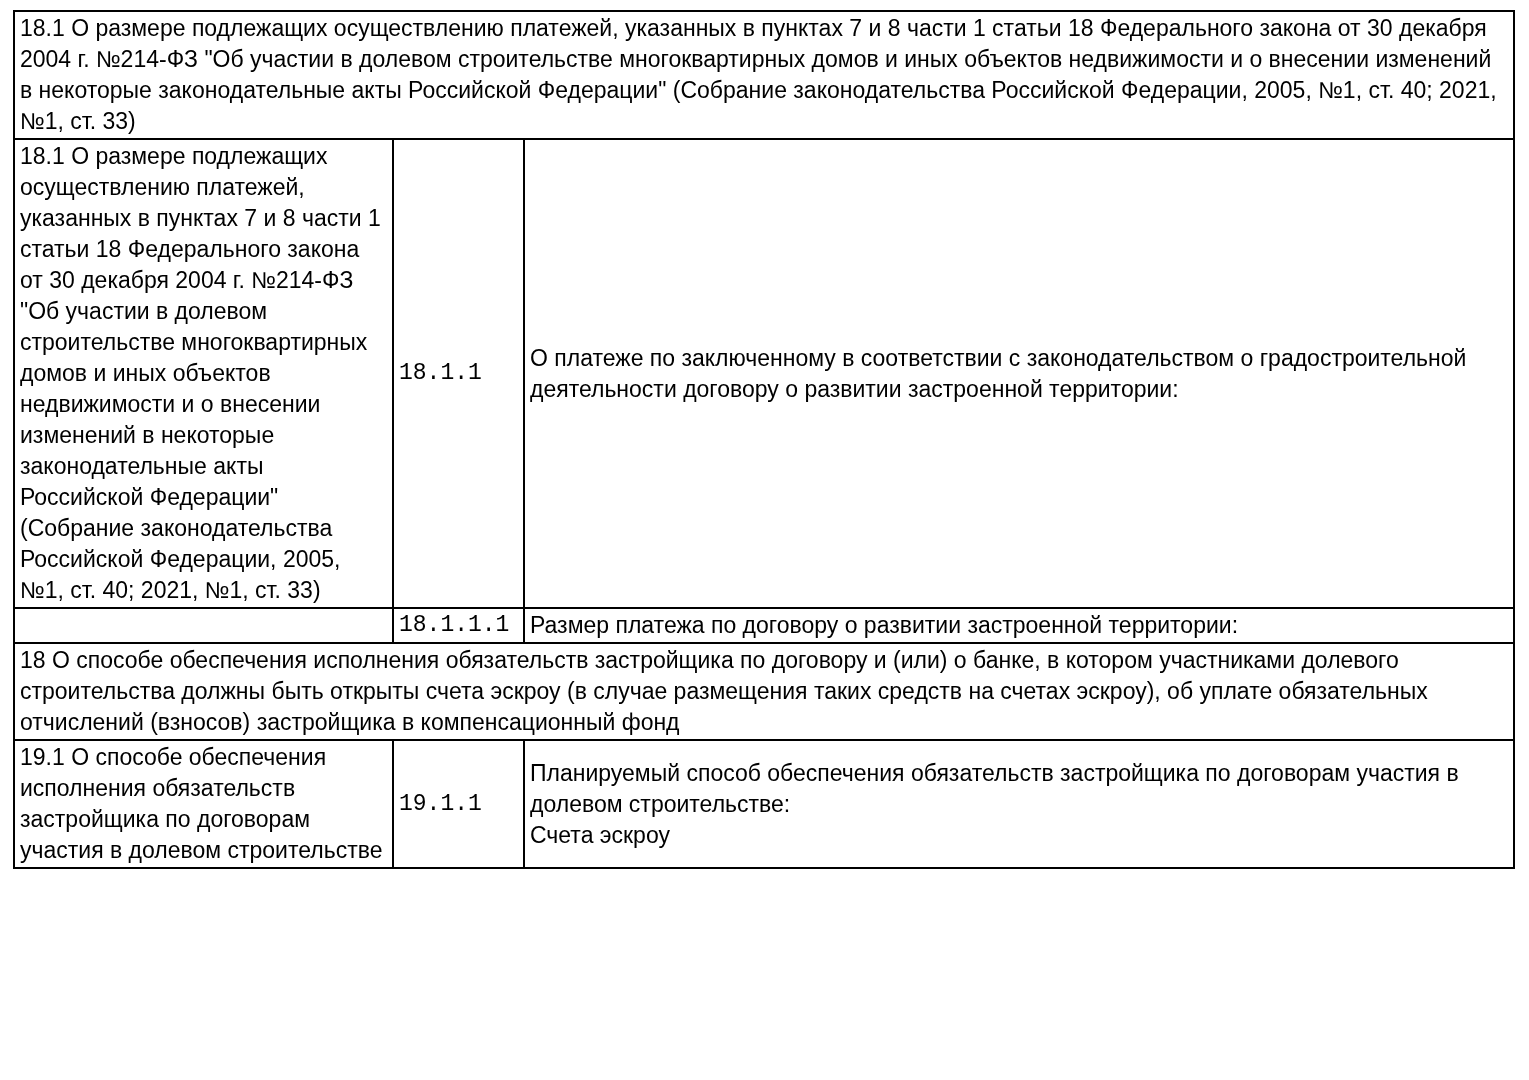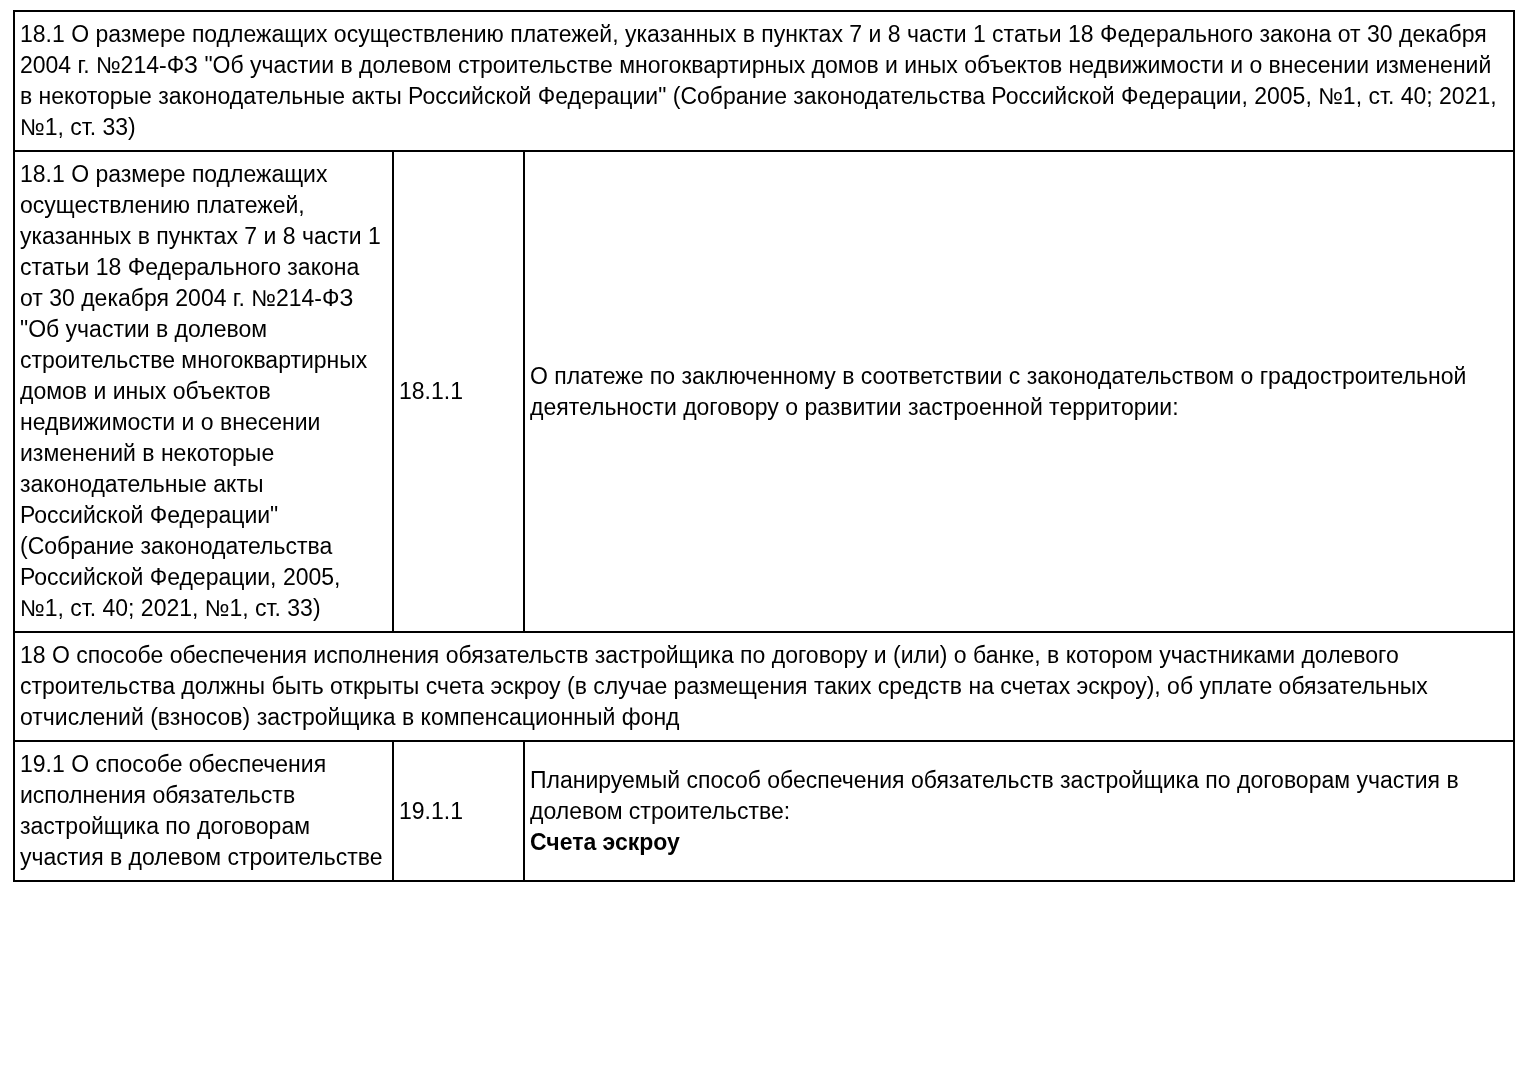--- a/index.html
+++ b/index.html
@@ -17,39 +17,40 @@
   table.decl {
     border-collapse: collapse;
     table-layout: fixed;
     width: 1500px;
     margin: 10px 0 0 13px;
     font-size: 23px;
     line-height: 31px;
   }
   table.decl td {
     border: 2px solid #000000;
-    padding: 7px 5px;
+    padding: 1px 5px;
     vertical-align: middle;
     word-wrap: break-word;
   }
   td.span-cell {
     vertical-align: top;
     padding: 2px 5px;
   }
   td.left-cell {
     vertical-align: top;
   }
   td.code-cell {
     vertical-align: middle;
+    font-family: Liberation Mono, monospace;
   }
   td.content-cell {
     vertical-align: middle;
   }
   .bold-value {
-    font-weight: bold;
+    font-weight: normal;
   }
   .row-18-1 td.left-cell { height: 429px; }
   .row-19-1 td.left-cell { height: 123px; }
 </style>
 </head>
 <body>
 
 <table class="decl">
   <colgroup>
     <col style="width:379px">
@@ -63,20 +64,27 @@
     </tr>
 
     <tr class="row-18-1">
       <td class="left-cell">18.1 О размере подлежащих осуществлению платежей, указанных в пунктах 7 и 8 части 1 статьи 18 Федерального закона от 30 декабря 2004 г. №214-ФЗ "Об участии в долевом строительстве многоквартирных домов и иных объектов недвижимости и о внесении изменений в некоторые законодательные акты Российской Федерации" (Собрание законодательства Российской Федерации, 2005, №1, ст. 40; 2021, №1, ст. 33)</td>
       <td class="code-cell">18.1.1</td>
       <td class="content-cell">
         <div>О платеже по заключенному в соответствии с законодательством о градостроительной деятельности договору о развитии застроенной территории:</div>
       </td>
     </tr>
 
+    <tr>
+      <td class="left-cell"></td>
+      <td class="code-cell">18.1.1.1</td>
+      <td class="content-cell">
+        <div>Размер платежа по договору о развитии застроенной территории:</div>
+      </td>
+    </tr>
 
 
 
     <tr>
       <td colspan="3" class="span-cell">18 О способе обеспечения исполнения обязательств застройщика по договору и (или) о банке, в котором участниками долевого строительства должны быть открыты счета эскроу (в случае размещения таких средств на счетах эскроу), об уплате обязательных отчислений (взносов) застройщика в компенсационный фонд</td>
     </tr>
 
     <tr class="row-19-1">
       <td class="left-cell">19.1 О способе обеспечения исполнения обязательств застройщика по договорам участия в долевом строительстве</td>
       <td class="code-cell">19.1.1</td>

